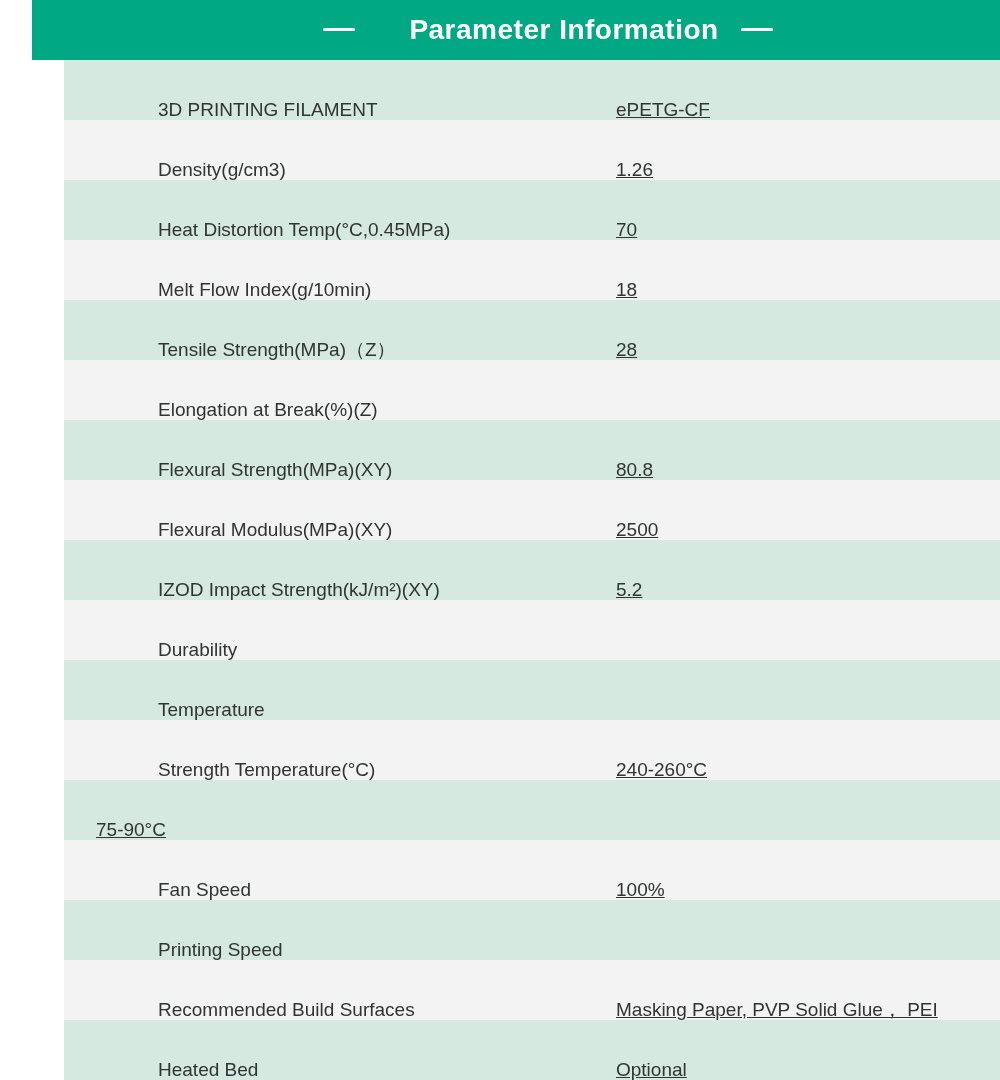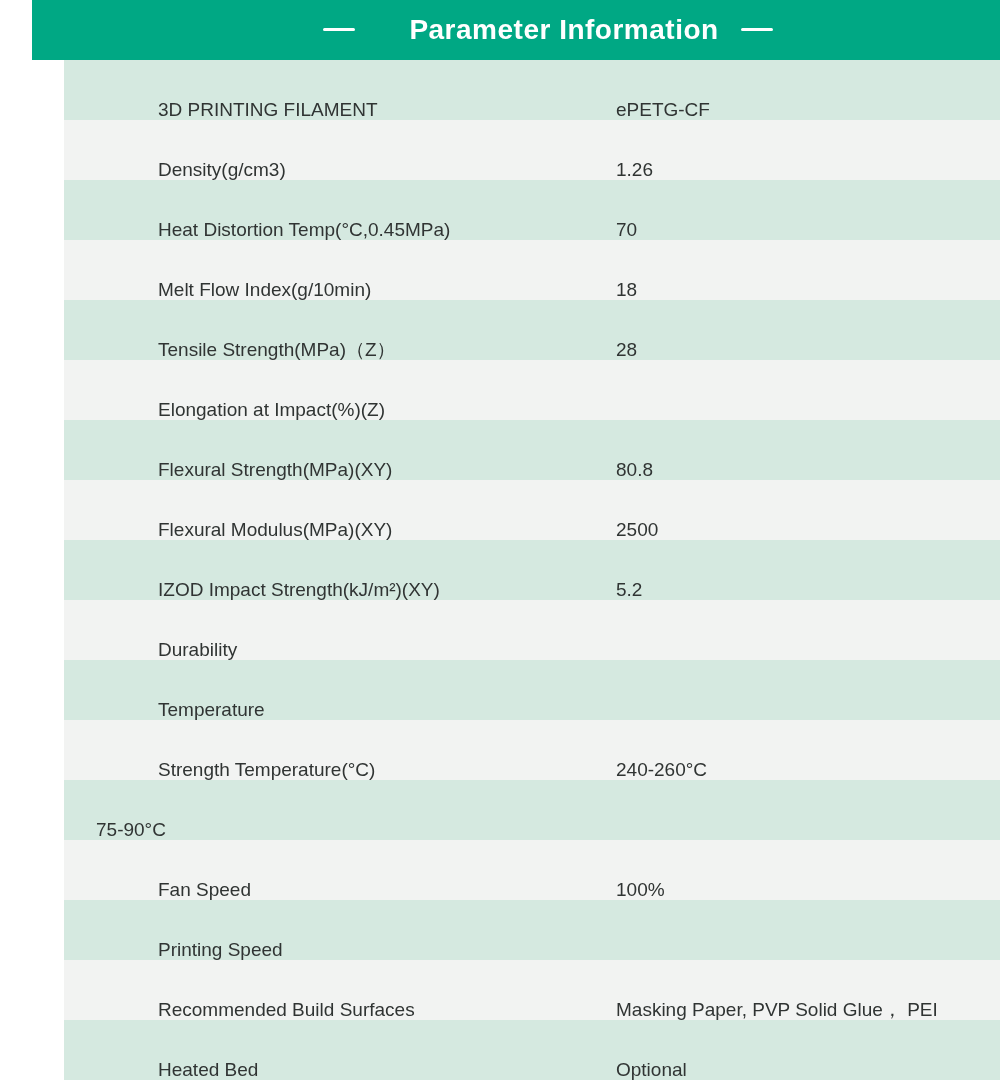--- a/index.html
+++ b/index.html
@@ -69,20 +69,21 @@
     white-space:nowrap;
     margin-top:40px;
   }
   .cell.label{
     flex:0 0 520px;
     padding-left:62px;
   }
   .cell.value{
     flex:1;
     padding-left:0;
+    text-decoration:underline;
   }
 </style>
 </head>
 <body>
 
 <div class="page">
 
   <div class="header">
     <div class="title">
       <span class="title-dash"></span><span>Parameter Information</span><span class="title-dash"></span>
@@ -109,21 +110,21 @@
       <div class="cell label">Melt Flow Index(g/10min)</div>
       <div class="cell value">18</div>
     </div>
 
     <div class="row">
       <div class="cell label">Tensile Strength(MPa)（Z）</div>
       <div class="cell value">28</div>
     </div>
 
     <div class="row">
-      <div class="cell label">Elongation at Impact(%)(Z)</div>
+      <div class="cell label">Elongation at Break(%)(Z)</div>
     </div>
 
     <div class="row">
       <div class="cell label">Flexural Strength(MPa)(XY)</div>
       <div class="cell value">80.8</div>
     </div>
 
     <div class="row">
       <div class="cell label">Flexural Modulus(MPa)(XY)</div>
       <div class="cell value">2500</div>

